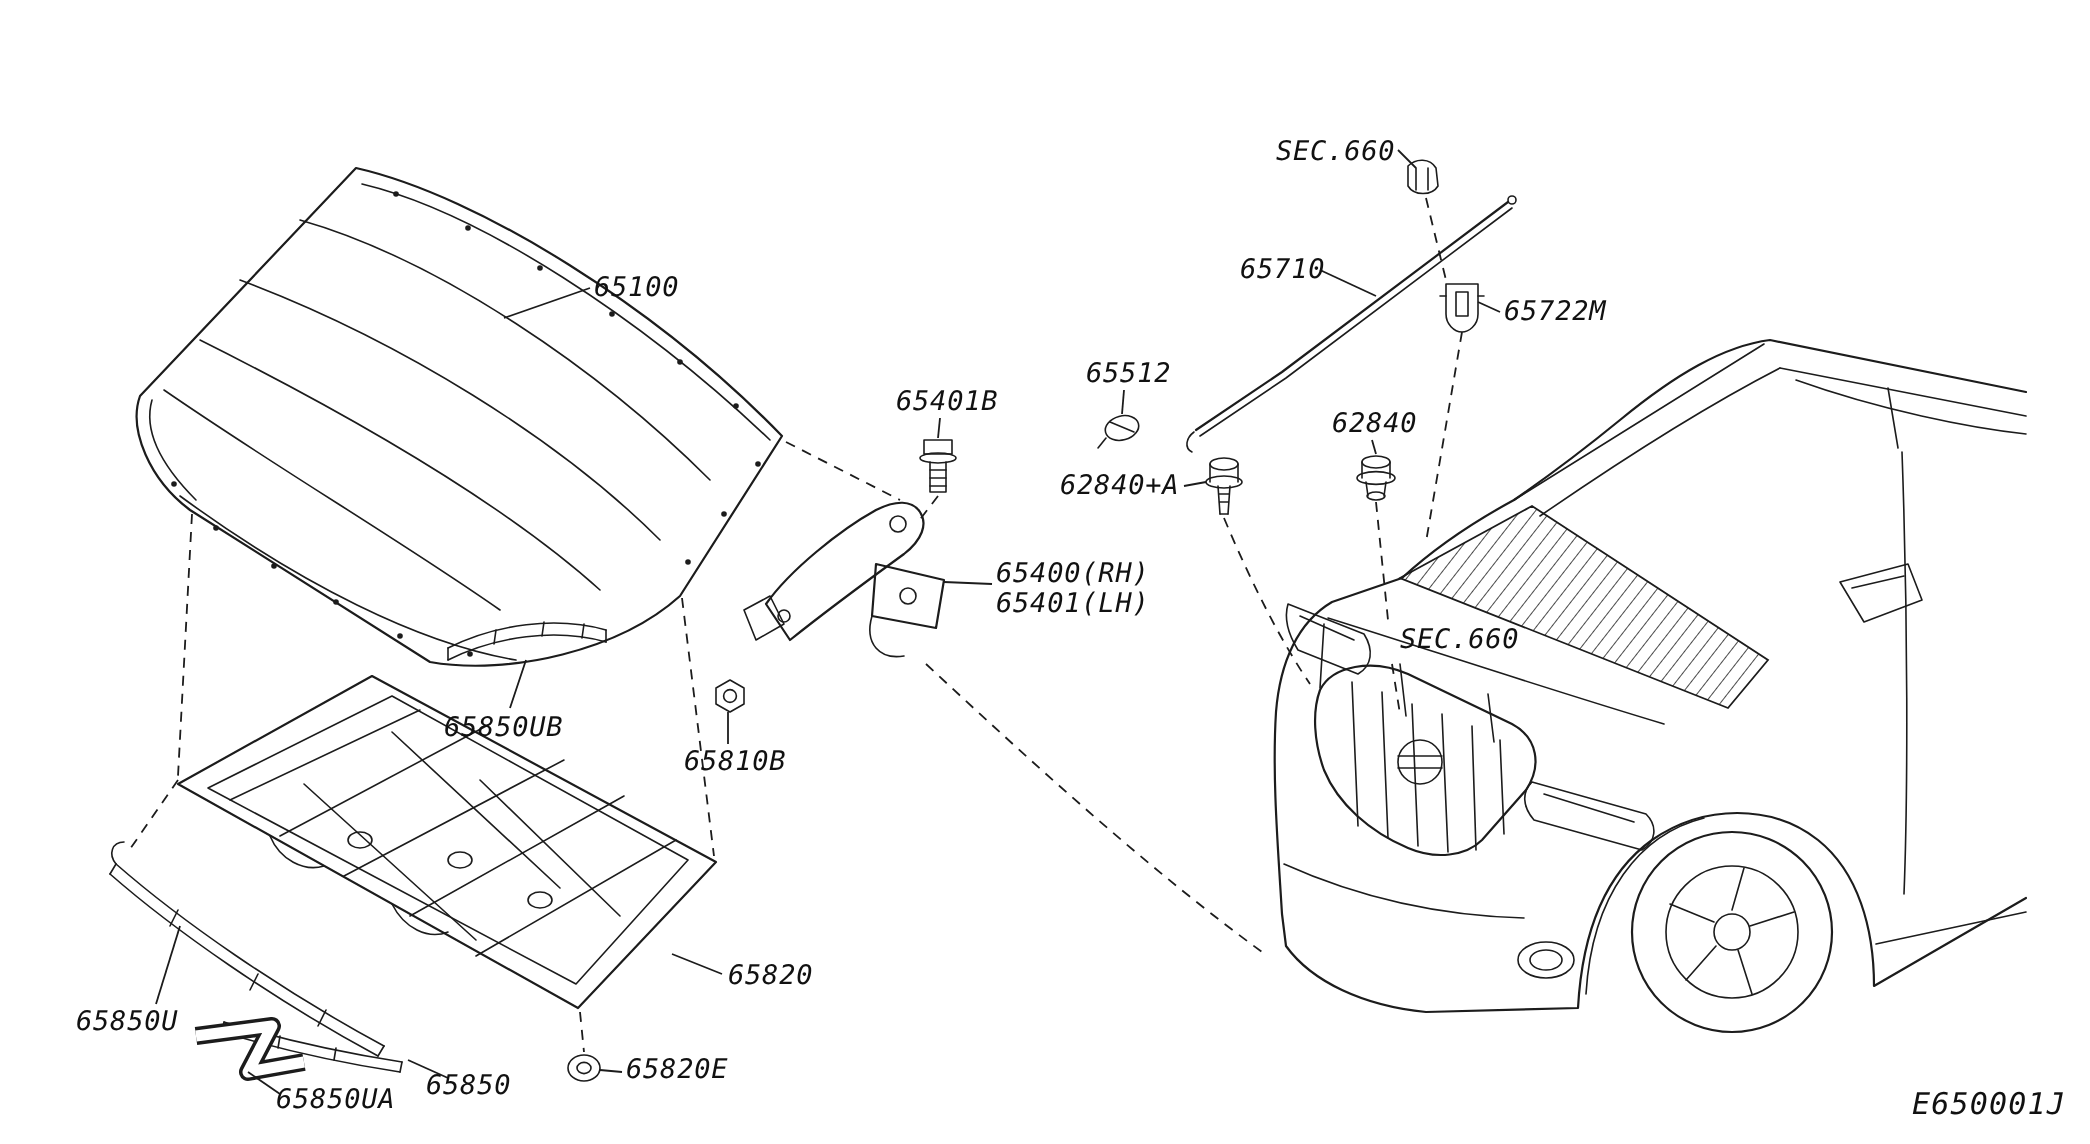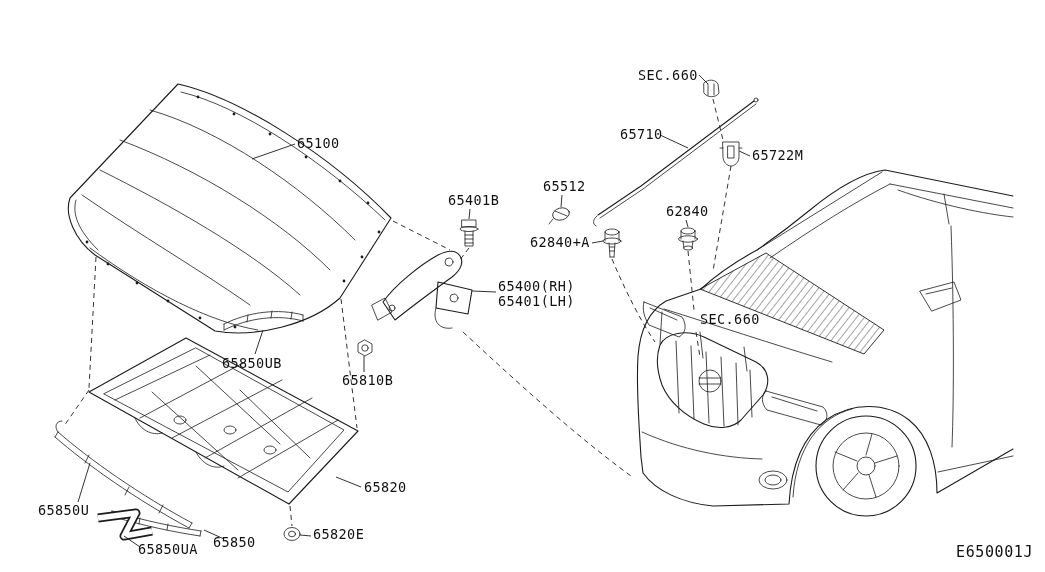--- a/index.html
+++ b/index.html
@@ -1,18 +1,18 @@
 <!DOCTYPE html>
 <html><head>
 <meta charset="utf-8">
 <style>
   html,body { margin:0; padding:0; background:#ffffff; }
   .diagram-stage {
     position:relative; width:1045px; height:572px; background:#ffffff;
-    font-family:"DejaVu Sans Mono","Liberation Mono",monospace; overflow:hidden;
+    font-family:"DejaVu Sans Mono","Liberation Mono",monospace; overflow:hidden;font-style:italic;
   }
   svg { display:block; }
   .ln     { fill:none; stroke:#1c1c1c; stroke-width:1.1; stroke-linecap:round; stroke-linejoin:round; }
   .thin   { fill:none; stroke:#1c1c1c; stroke-width:0.8; stroke-linecap:round; stroke-linejoin:round; }
   .dash   { fill:none; stroke:#1c1c1c; stroke-width:0.9; stroke-dasharray:5 4; }
   .leader { fill:none; stroke:#1c1c1c; stroke-width:0.9; }
   .dot    { fill:#1c1c1c; stroke:none; }
   .part-label { font-family:"DejaVu Sans Mono","Liberation Mono",monospace; font-size:13.5px; fill:#111; letter-spacing:0.4px; }
   .code-label { font-family:"DejaVu Sans Mono","Liberation Mono",monospace; font-size:15px; fill:#111; letter-spacing:0.6px; }
 </style>

